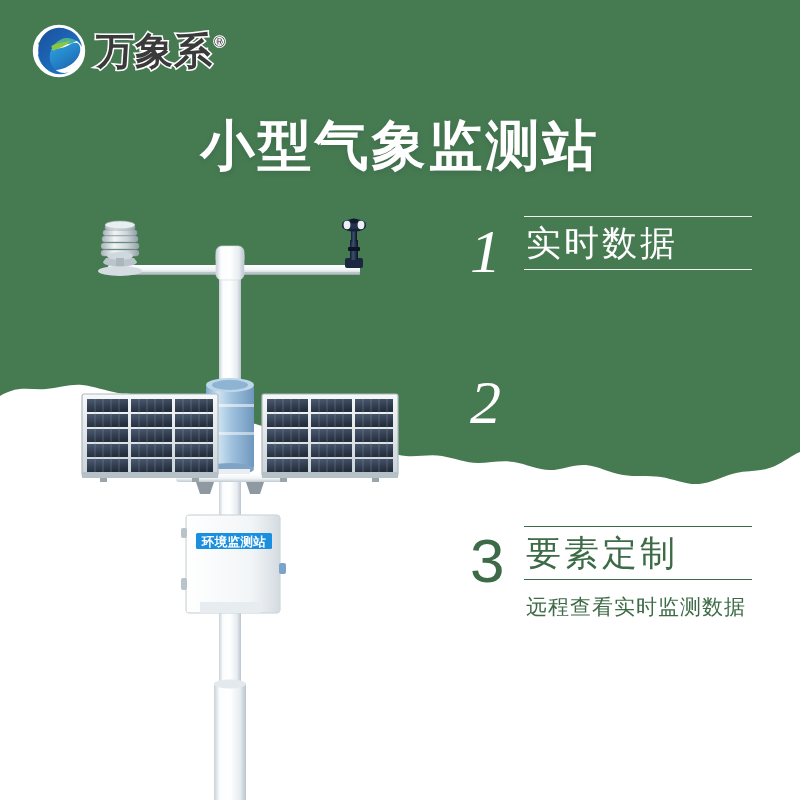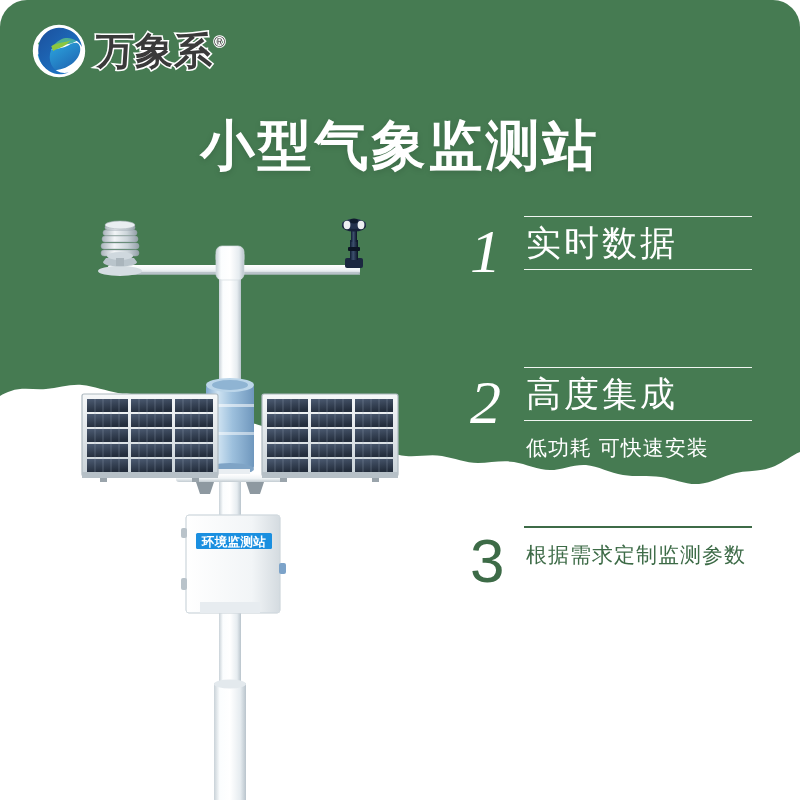--- a/index.html
+++ b/index.html
@@ -1,21 +1,21 @@
 <!DOCTYPE html>
 <html lang="zh"><head>
 <meta charset="utf-8">
 <style>
   html,body{margin:0;padding:0;}
   body{
     width:800px;height:800px;overflow:hidden;position:relative;
     background:#ffffff;
     font-family:"Liberation Sans","DejaVu Sans",sans-serif;
   }
-  .stage{position:absolute;inset:0;width:800px;height:800px;overflow:hidden;border-radius:27px;}
+  .stage{position:absolute;inset:0;width:800px;height:800px;overflow:hidden;}
 
   
   .bg-white{position:absolute;inset:0;background:#ffffff;}
   .bg-green{position:absolute;left:0;top:0;width:800px;height:800px;}
 
   
   .logo{position:absolute;left:30px;top:22px;display:flex;align-items:center;gap:8px;}
   .logo-mark{width:58px;height:58px;position:relative;}
   .logo-text{position:relative;display:flex;align-items:flex-start;}
   .logo-word{
@@ -329,30 +329,25 @@
     <div class="f-num">1</div>
     <div class="f-body">
       <div class="f-rule"></div>
       <div class="f-head">实时数据</div>
       <div class="f-rule"></div>
     </div>
   </div>
 
   <div class="feature on-green" style="left:470px;top:367px;">
     <div class="f-num">2</div>
-    <div class="f-body">
-      <div class="f-rule"></div>
-      <div class="f-head">高度集成</div>
-      <div class="f-rule"></div>
-      <div class="f-sub">低功耗 可快速安装</div>
-    </div>
   </div>
 
   <div class="feature on-white" style="left:470px;top:526px;">
     <div class="f-num plain">3</div>
     <div class="f-body">
       <div class="f-rule"></div>
+      <div class="f-head">要素定制</div>
       <div class="f-rule"></div>
-      <div class="f-sub">根据需求定制监测参数</div>
+      <div class="f-sub">远程查看实时监测数据</div>
     </div>
   </div>
 
 </div>
 
 </body></html>

